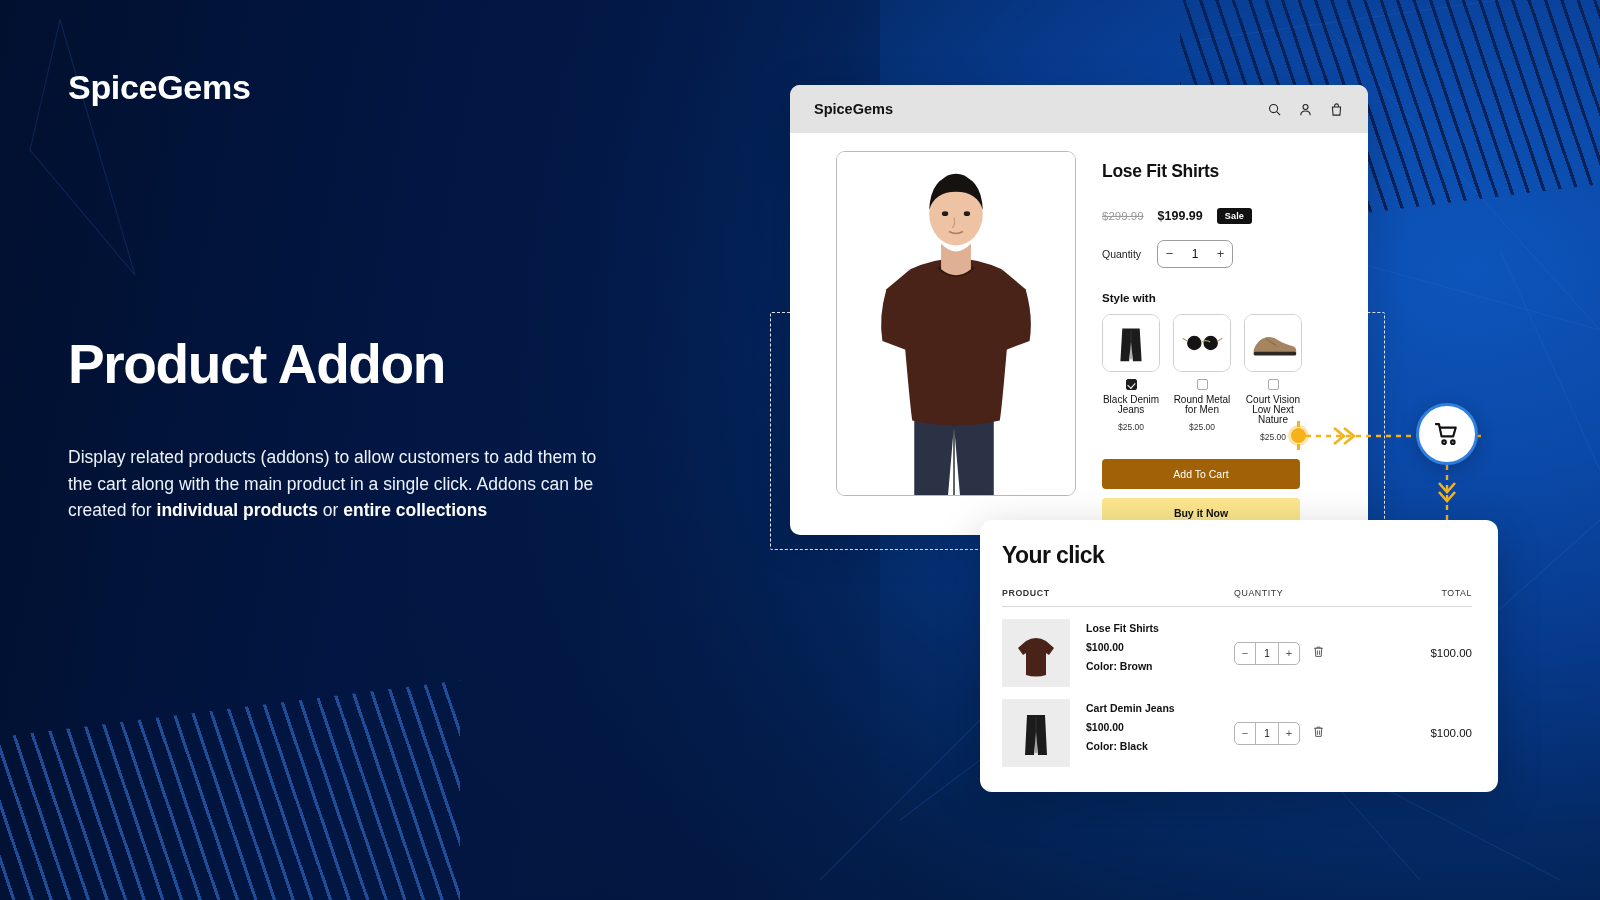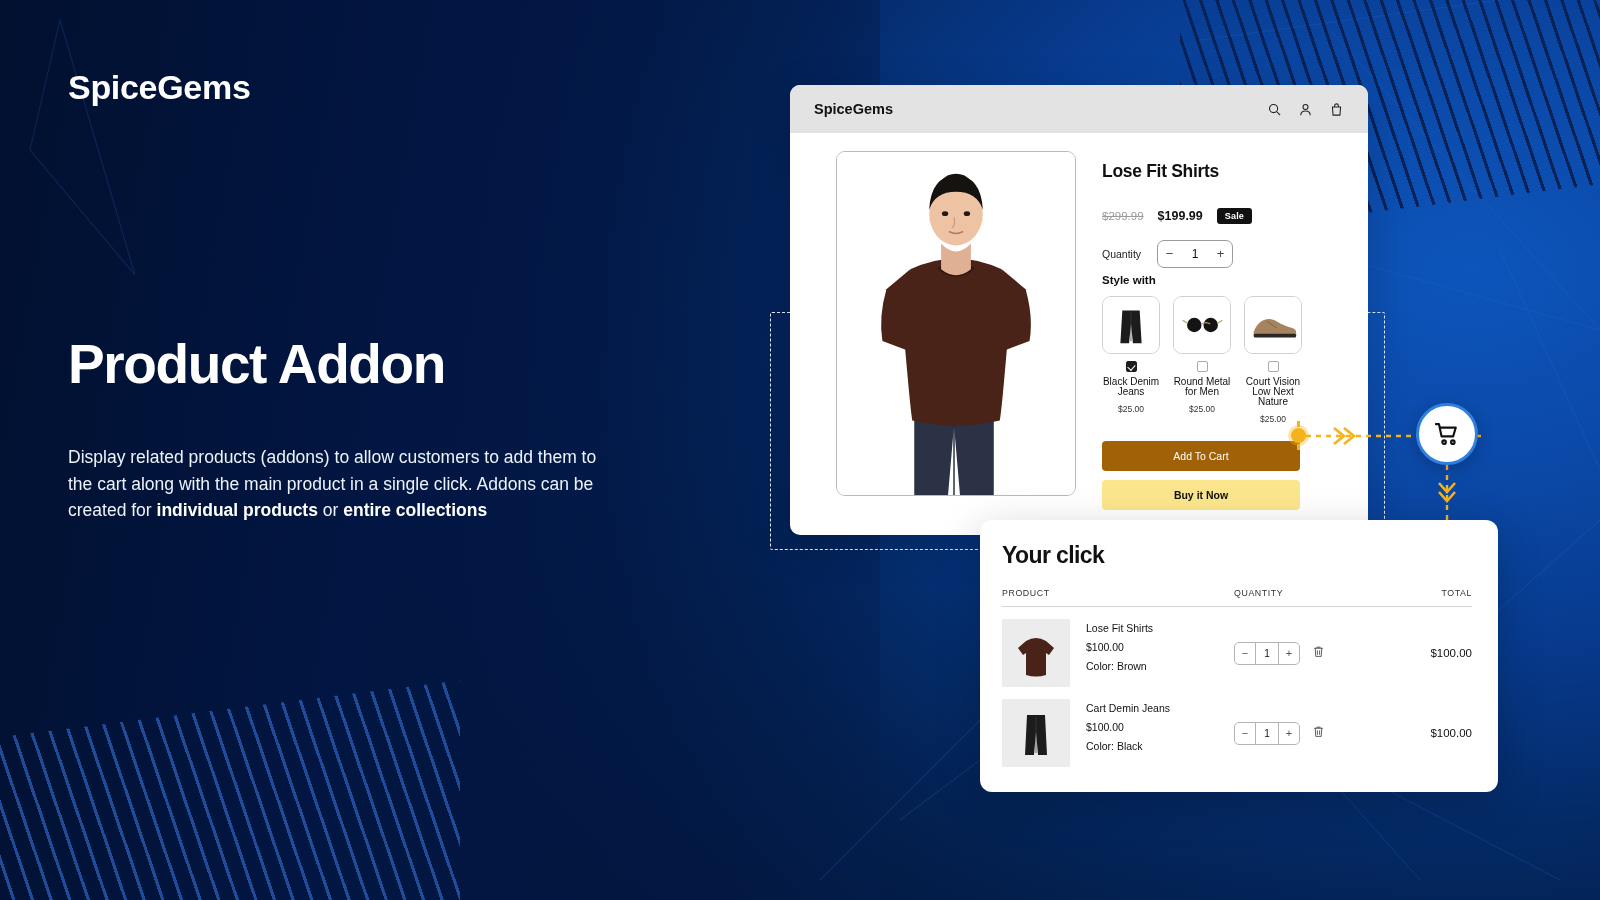--- a/index.html
+++ b/index.html
@@ -88,21 +88,21 @@
 
   #qty-row { display:flex; align-items:center; gap:16px; margin-top:16px; }
   #qty-label { font-size:10.5px; color:#222; }
   .stepper {
     display:flex; align-items:center; border:1px solid #9c9c9c; border-radius:7px;
     height:28px; overflow:hidden; background:#fff;
   }
   .stepper .sbtn { width:23px; text-align:center; font-size:13px; color:#444; cursor:pointer; line-height:26px; }
   .stepper .sval { width:28px; text-align:center; font-size:12px; color:#111; }
 
-  #style-with-label { font-size:11.5px; font-weight:bold; color:#111; margin-top:6px; }
+  #style-with-label { font-size:11.5px; font-weight:bold; color:#111; margin-top:24px; }
   #addons { display:flex; gap:13px; margin-top:10px; }
   .addon { width:58px; text-align:center; }
   .addon-thumb {
     width:58px; height:58px; border:1px solid #cfcfcf; border-radius:9px;
     display:flex; align-items:center; justify-content:center; background:#fff; overflow:hidden;
   }
   .addon-thumb svg { width:100%; height:100%; }
   .addon-check {
     width:11px; height:11px; margin:7px auto 0; border-radius:2px;
     border:1px solid #a9a9a9; background:#fff; position:relative;
@@ -148,21 +148,21 @@
   #cart-panel {
     position:absolute; left:980px; top:520px; width:518px; height:272px;
     background:#fff; border-radius:12px; box-shadow:0 12px 44px rgba(0,0,0,.22);
     padding:22px 26px 0 22px; overflow:hidden;
   }
   #cart-title { font-size:23px; font-weight:bold; color:#111; letter-spacing:-.6px; }
   #cart-head {
     display:flex; margin-top:19px; padding-bottom:8px; border-bottom:1px solid #d6d6d6;
     font-size:8.8px; color:#333; letter-spacing:.6px;
   }
-  .col-product { flex:1; }
+  .col-product { flex:1;font-weight:bold; }
   .col-qty { width:160px; }
   .col-total { width:78px; text-align:right; }
   .cart-row { display:flex; align-items:center; padding:12px 0 0 0; }
   .cart-row .col-product { display:flex; gap:16px; align-items:flex-start; }
   .row-thumb { width:68px; height:68px; background:#ececec; flex:none; overflow:hidden; }
   .row-thumb svg { width:100%; height:100%; }
   .row-meta { padding-top:3px; }
   .row-name { font-size:10.5px; color:#111; }
   .row-price { font-size:10.5px; color:#111; margin-top:7px; }
   .row-color { font-size:10.5px; color:#111; margin-top:7px; }

